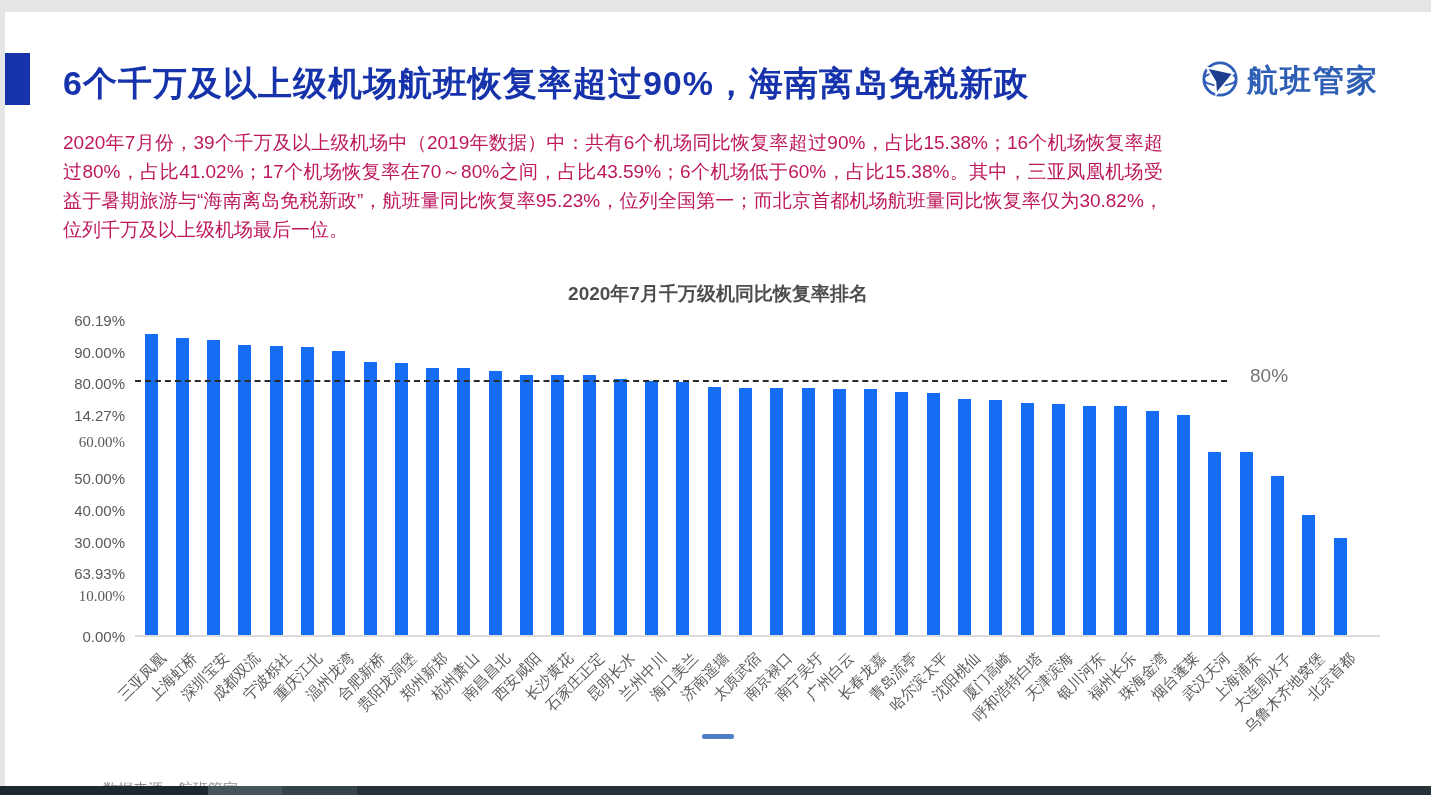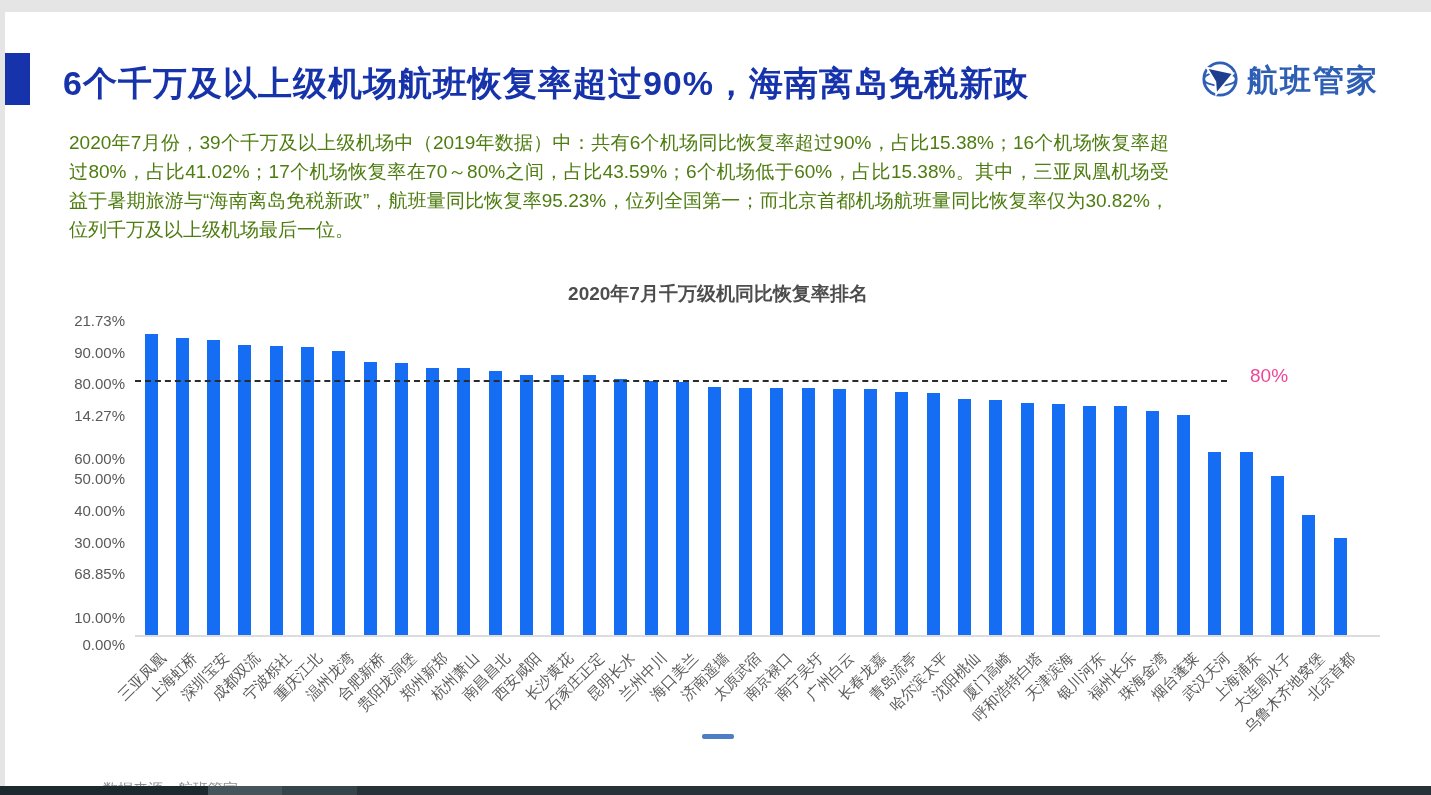--- a/index.html
+++ b/index.html
@@ -12,38 +12,38 @@
 
   .accent-bar { position:absolute; left:0; top:41px; width:25px; height:52px; }
 
   .page-title { position:absolute; left:58px; top:49px; font-size:34px;
     font-weight:bold; letter-spacing:1px; white-space:nowrap; }
 
   .brand { position:absolute; right:52px; top:48px; display:flex;
     align-items:flex-start; gap:8px; }
   .brand .logo-text { font-size:31px; font-weight:bold; letter-spacing:2px; }
 
-  .summary { position:absolute; left:64px; top:116px; width:1100px;
-    font-size:19px; line-height:29px; color:#4d7c0f; text-align:justify; }
+  .summary { position:absolute; left:58px; top:116px; width:1100px;
+    font-size:19px; line-height:29px; color:#be185d; text-align:justify; }
 
   .chart-title { position:absolute; left:0; right:0; top:269px;
     text-align:center; font-size:19px; font-weight:bold; color:#4d4d4d; }
 
   .plot-area { position:absolute; left:130px; top:309px; width:1245px;
     height:316px; border-bottom:2px solid #dcdcdc; }
 
   .y-axis-tick { position:absolute; left:-78px; width:68px; text-align:right;
     font-size:15px; color:#595959; }
 
   .bar { position:absolute; bottom:0; width:13px; }
 
   .reference-line { position:absolute; left:0; width:1092px; height:0;
     border-top:2px dashed #2b2b2b; }
   .reference-line-label { position:absolute; left:1115px; top:44px;
-    font-size:19px; color:#ec4899; }
+    font-size:19px; color:#737373; }
 
   .x-axis-labels { position:absolute; left:130px; top:629px; width:1245px;
     height:100px; }
   .x-axis-label { position:absolute; top:8px; white-space:nowrap;
     font-size:15px; color:#595959; transform:rotate(-45deg);
     transform-origin:top right; }
 
   .legend { position:absolute; left:0; right:0; top:722px; display:flex;
     justify-content:center; align-items:center; gap:15px; }
   .legend-marker { width:32px; height:5px; border-radius:2px; }
@@ -76,31 +76,31 @@
     <span class="logo-text" style="color: rgb(46, 95, 181);">航班管家</span>
   </div>
 
   <p class="summary">2020年7月份，39个千万及以上级机场中（2019年数据）中：共有6个机场同比恢复率超过90%，占比15.38%；16个机场恢复率超过80%，占比41.02%；17个机场恢复率在70～80%之间，占比43.59%；6个机场低于60%，占比15.38%。其中，三亚凤凰机场受益于暑期旅游与“海南离岛免税新政”，航班量同比恢复率95.23%，位列全国第一；而北京首都机场航班量同比恢复率仅为30.82%，位列千万及以上级机场最后一位。</p>
 
   <div class="chart">
     <div class="chart-title">2020年7月千万级机同比恢复率排名</div>
 
     <div class="plot-area">
       <span class="reference-line-label">80%</span>
-    <span class="y-axis-tick" style="top: -9px;">21.73%</span>
+    <span class="y-axis-tick" style="top: -9px;">60.19%</span>
         <span class="y-axis-tick" style="top: 22.6px;">90.00%</span>
         <span class="y-axis-tick" style="top: 54.2px;">80.00%</span>
         <span class="y-axis-tick" style="top: 85.8px;">14.27%</span>
-        <span class="y-axis-tick" style="top: 129px;">60.00%</span>
+        <span class="y-axis-tick" style="top: 113px; font-family: Liberation Serif, serif;">60.00%</span>
         <span class="y-axis-tick" style="top: 149px;">50.00%</span>
         <span class="y-axis-tick" style="top: 180.6px;">40.00%</span>
         <span class="y-axis-tick" style="top: 213px;">30.00%</span>
-        <span class="y-axis-tick" style="top: 243.8px;">68.85%</span>
-        <span class="y-axis-tick" style="top: 288px;">10.00%</span>
-        <span class="y-axis-tick" style="top: 307px; margin-top: 8px;">0.00%</span>
+        <span class="y-axis-tick" style="top: 243.8px;">63.93%</span>
+        <span class="y-axis-tick" style="top: 267px; font-family: Liberation Serif, serif;">10.00%</span>
+        <span class="y-axis-tick" style="top: 307px;">0.00%</span>
         <div class="bar" title="三亚凤凰 95.23%" style="left: 9.5px; height: 300.927px; background: rgb(20, 109, 242);"></div>
         <div class="bar" title="上海虹桥 94%" style="left: 40.79px; height: 297.04px; background: rgb(20, 109, 242);"></div>
         <div class="bar" title="深圳宝安 93.4%" style="left: 72.08px; height: 295.144px; background: rgb(20, 109, 242);"></div>
         <div class="bar" title="成都双流 91.7%" style="left: 103.37px; height: 289.772px; background: rgb(20, 109, 242);"></div>
         <div class="bar" title="宁波栎社 91.5%" style="left: 134.66px; height: 289.14px; background: rgb(20, 109, 242);"></div>
         <div class="bar" title="重庆江北 91%" style="left: 165.95px; height: 287.56px; background: rgb(20, 109, 242);"></div>
         <div class="bar" title="温州龙湾 89.9%" style="left: 197.24px; height: 284.084px; background: rgb(20, 109, 242);"></div>
         <div class="bar" title="合肥新桥 86.3%" style="left: 228.53px; height: 272.708px; background: rgb(20, 109, 242);"></div>
         <div class="bar" title="贵阳龙洞堡 86%" style="left: 259.82px; height: 271.76px; background: rgb(20, 109, 242);"></div>
         <div class="bar" title="郑州新郑 84.6%" style="left: 291.11px; height: 267.336px; background: rgb(20, 109, 242);"></div>

